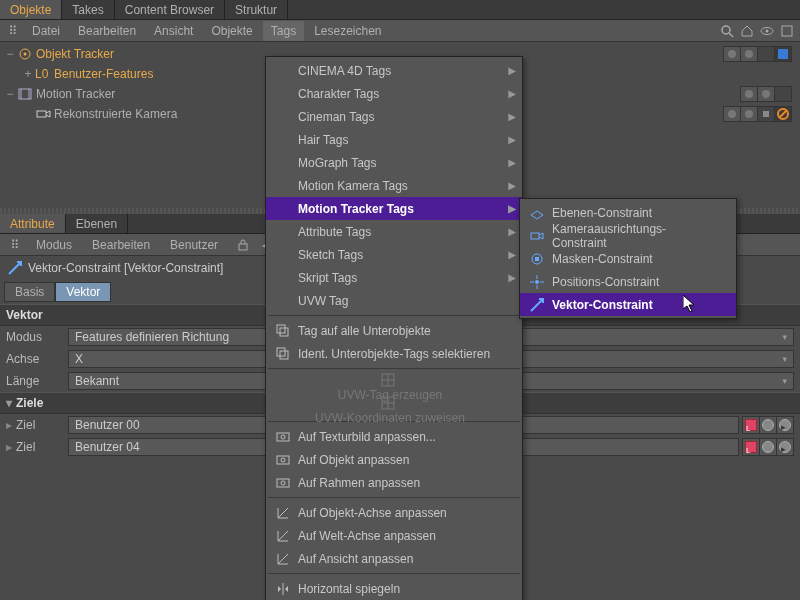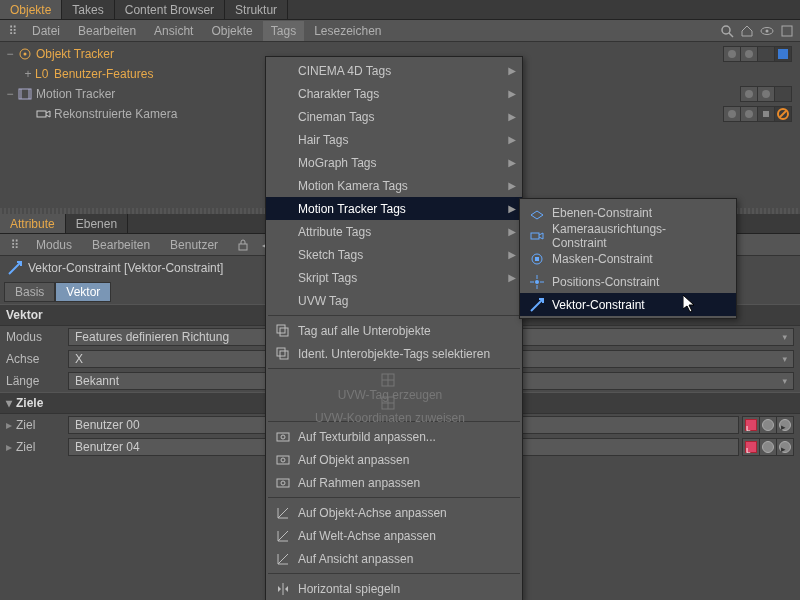--- a/index.html
+++ b/index.html
@@ -49,21 +49,21 @@
   .chip-orange::before { content:"L"; font-size:8px; color:#fff; }
   .circ-btn { width:12px; height:12px; border-radius:50%; background:#888; border:1px solid #aaa; }
   .circ-btn.arrow::after { content:"▸"; font-size:9px; color:#333; position:relative; left:1px; top:-1px; }
   
   
   .ctx { position:absolute; background:#555; border:1px solid #222; box-shadow:2px 2px 6px rgba(0,0,0,.4); padding:2px 0; z-index:100; }
   .ctx-row { display:flex; align-items:center; height:23px; padding:0 18px 0 6px; cursor:pointer; color:#c8c8c8; position:relative; }
   .ctx-row .ci { width:22px; display:inline-flex; justify-content:center; }
   .ctx-row .cl { flex:1; padding-left:4px; }
   .ctx-row .sub { position:absolute; right:6px; color:#999; font-size:10px; }
-  .ctx-row.hi { background:#0f172a; color:#fff; }
+  .ctx-row.hi { background:#4c1d95; color:#fff;font-weight:bold; }
   .ctx-row.disabled { color:#777;flex-direction:column; }
   .ctx-sep { height:1px; background:#3a3a3a; margin:3px 2px; }
   
   .cursor { position:absolute; z-index:200; pointer-events:none; }
   
   svg { display:block; }
 </style>
 </head>
 <body>
 

